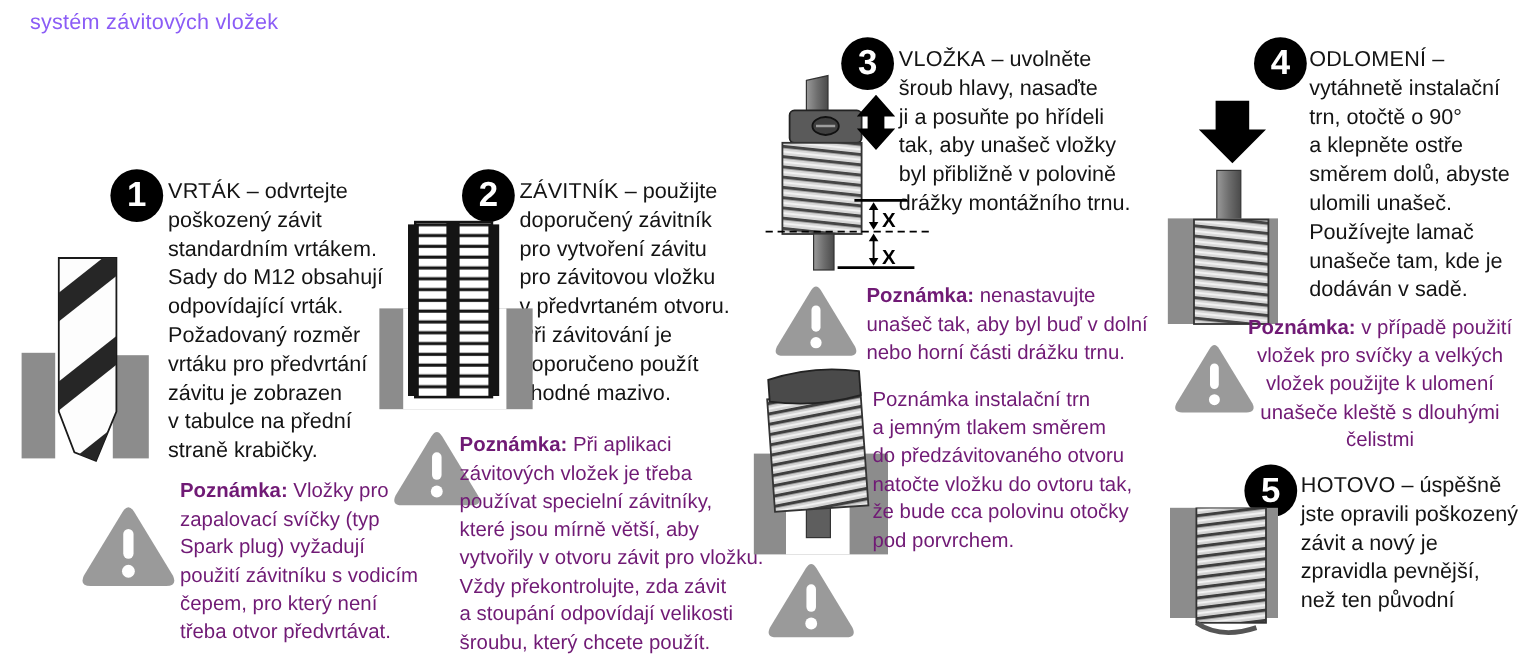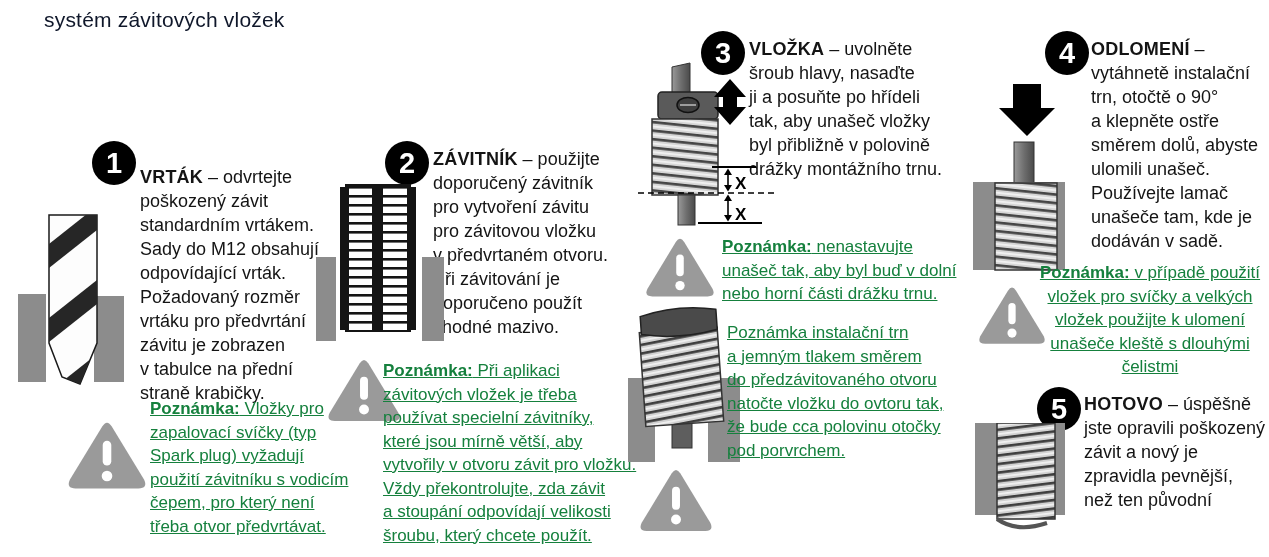--- a/index.html
+++ b/index.html
@@ -1,24 +1,24 @@
 <!DOCTYPE html>
 <html><head>
 <meta charset="utf-8">
 <style>
   * { margin:0; padding:0; box-sizing:border-box; }
   body { background:#fff; font-family:"Liberation Sans", sans-serif; }
   .canvas { position:relative; width:1269px; height:557px; background:#ffffff; overflow:hidden; color:#141414; }
-  .subtitle { position:absolute; left:44px; top:8px; font-size:21px; color:#0f172a; letter-spacing:0.2px; }
+  .subtitle { position:absolute; left:25px; top:8px; font-size:18px; color:#8b5cf6; letter-spacing:0.2px; }
   .title { position:absolute; left:10px; top:56px; font-size:42px; font-weight:500; color:#2b3a94; letter-spacing:0.2px; }
   .badge { position:absolute; width:44px; height:44px; background:#000; border-radius:50%; display:flex; align-items:center; justify-content:center; }
   .badge span { color:#fff; font-weight:bold; font-size:29px; line-height:1; }
   .step-text { position:absolute; font-size:18px; line-height:24px; color:#141414; }
-  .step-text b { font-weight:bold; letter-spacing:0.2px;margin-top:24px; }
-  .note-text { position:absolute; font-size:17px; line-height:23.5px; color:#15803d;text-decoration:underline; }
+  .step-text b { font-weight:normal; letter-spacing:0.2px;margin-top:24px; }
+  .note-text { position:absolute; font-size:17px; line-height:23.5px; color:#701a75; }
   .note-text b { font-weight:bold; }
   .wrap { white-space:pre-line;margin-top:32px; }
   .gfx { position:absolute; }
   svg text { font-family:"Liberation Sans", sans-serif; }
 </style>
 </head>
 <body>
 
 <div class="canvas">
 
@@ -44,21 +44,21 @@
           <stop offset="1" stop-color="#4a4a4a"></stop>
       </linearGradient>
     </defs>
   </svg>
 
   <div class="subtitle">systém závitových vložek</div>
 
   <div class="badge" style="left:92px; top:141px;">
     <span>1</span>
   </div>
-  <p class="step-text" style="left:140px; top:165px; width:215px;">
+  <p class="step-text" style="left:140px; top:147px; width:215px;">
     <b>VRTÁK</b><span class="wrap"> – odvrtejte
 poškozený závit
 standardním vrtákem.
 Sady do M12 obsahují
 odpovídající vrták.
 Požadovaný rozměr
 vrtáku pro předvrtání
 závitu je zobrazen
 v tabulce na přední
 straně krabičky.</span>

